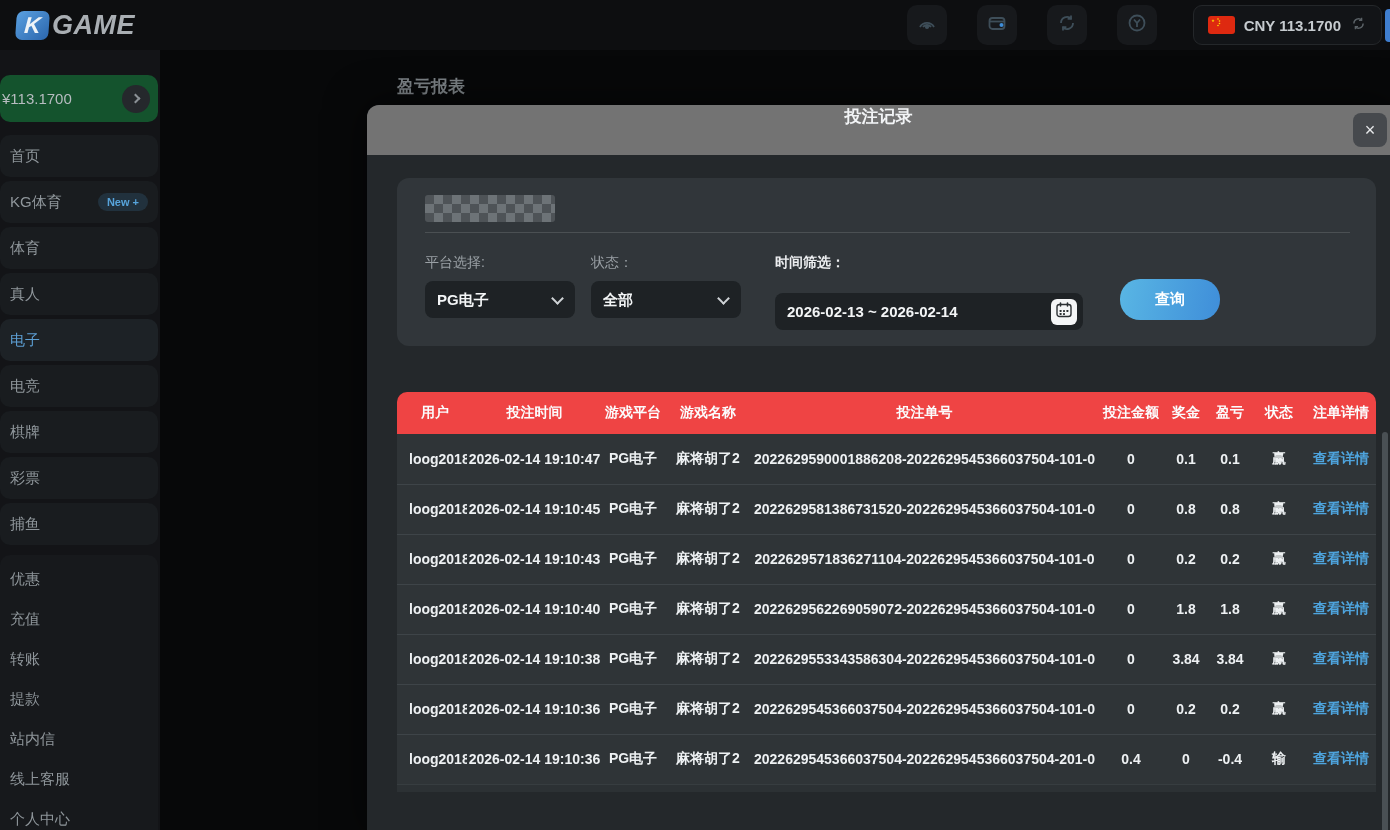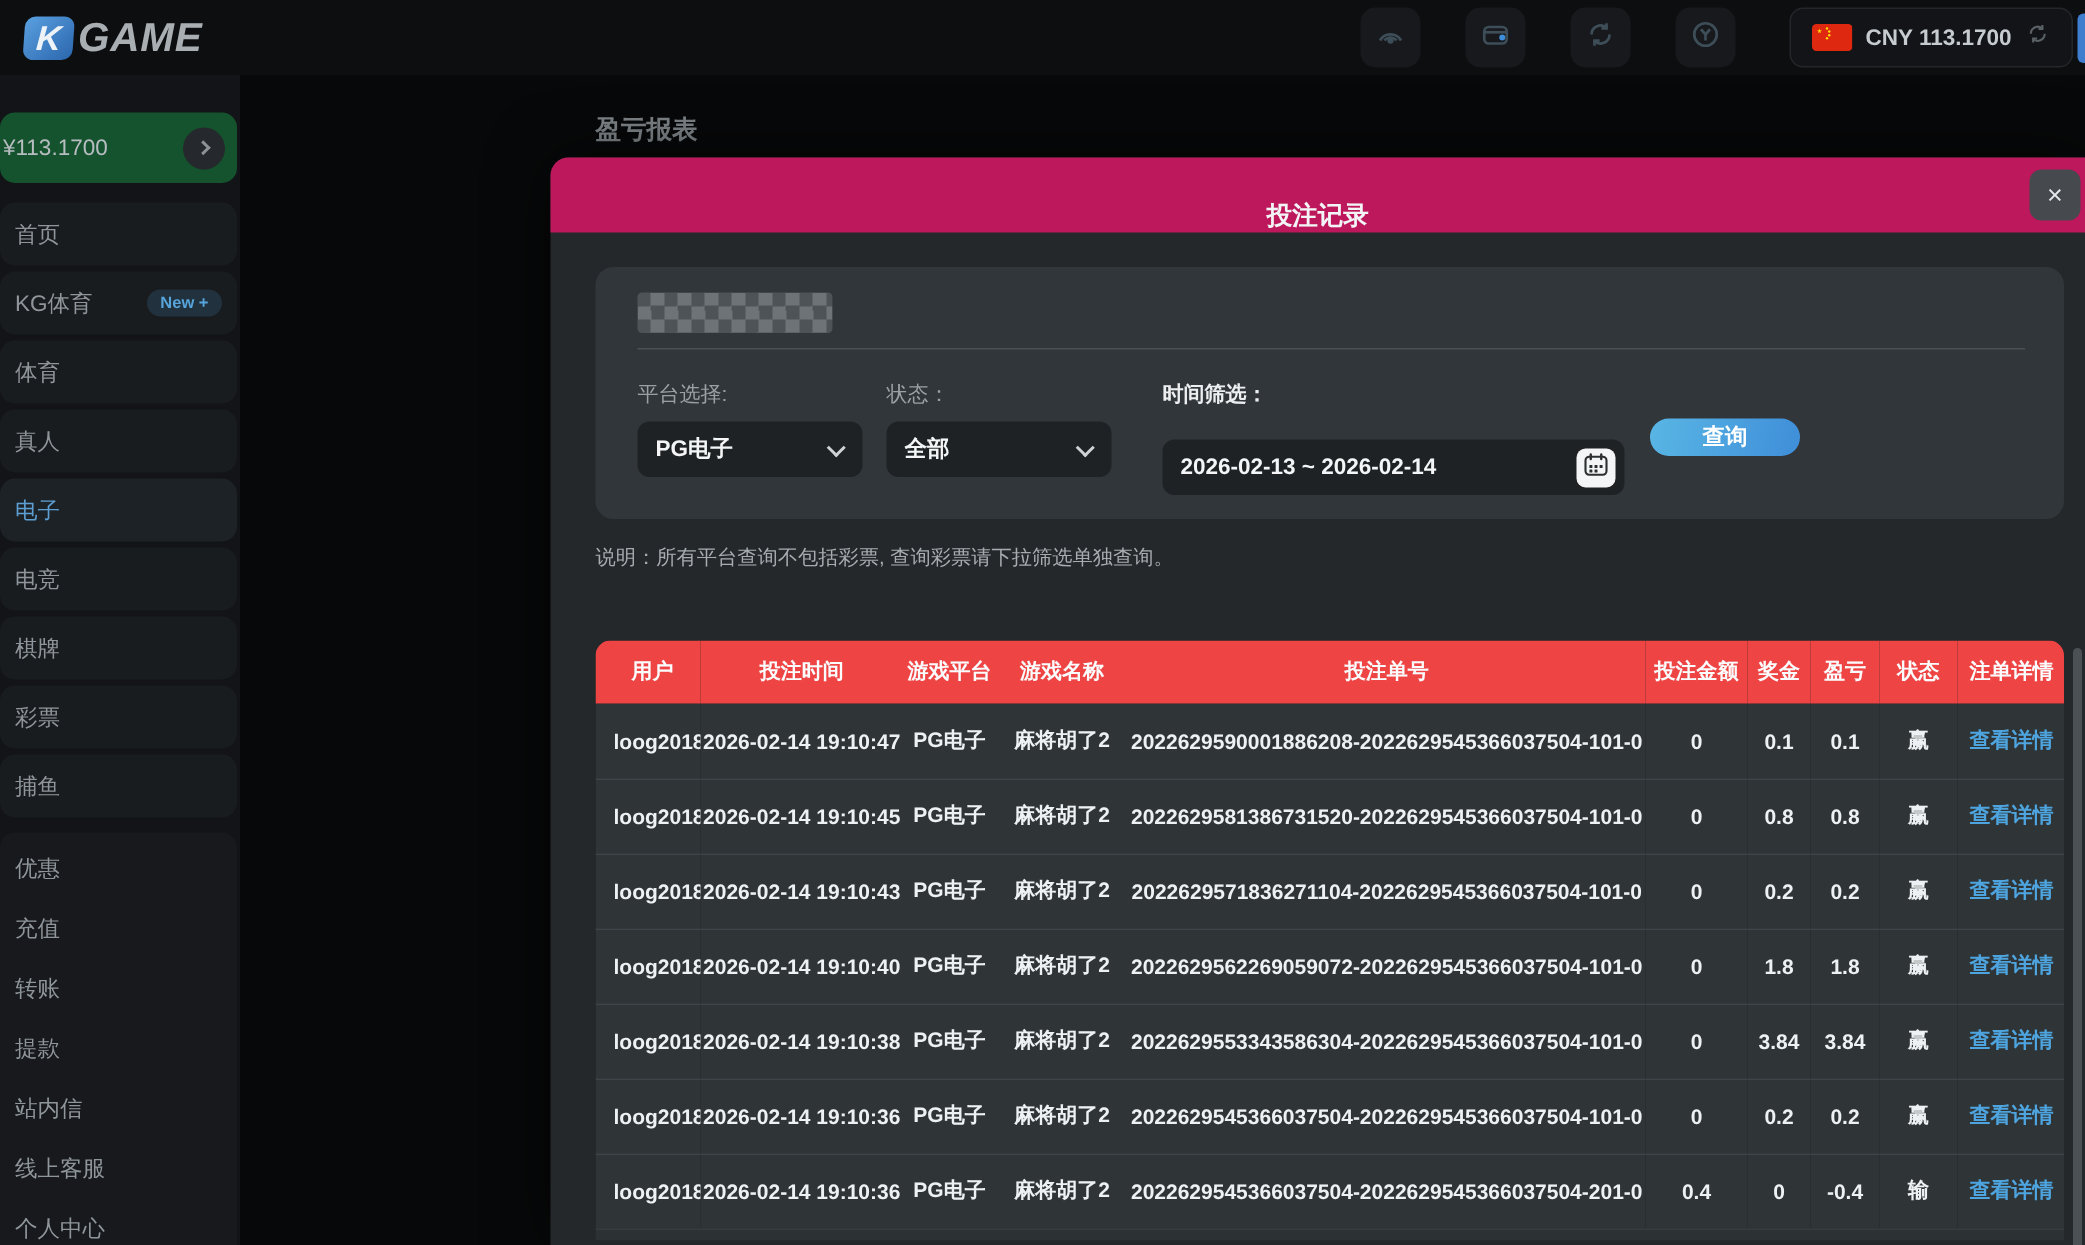--- a/index.html
+++ b/index.html
@@ -48,22 +48,22 @@
   .account-item { height:40px; display:flex; align-items:center; padding:0 10px; cursor:pointer; }
   .account-item .nav-label { font-size:15px; }
 
   
   .main { position:absolute; top:50px; left:160px; right:0; bottom:0; background:#070809; }
   .page-title { position:absolute; left:237px; top:25px; color:#7d8387; font-size:17px; font-weight:bold; }
 
   
   .modal { position:absolute; left:367px; top:105px; width:1023px; height:725px; background:#24282b;
     border-radius:12px 0 0 0; z-index:10; box-shadow:0 0 40px rgba(0,0,0,0.6); }
-  .modal-header { height:50px; background:#be185d; border-radius:12px 0 0 0; display:flex;
-    align-items:flex-end; justify-content:center; position:relative; }
+  .modal-header { height:50px; background:#737373; border-radius:12px 0 0 0; display:flex;
+    align-items:flex-start; justify-content:center; position:relative; }
   .modal-title { color:#f2f4f6; font-size:17px; font-weight:bold; }
   .close-btn { position:absolute; right:3px; top:8px; width:34px; height:34px; border-radius:8px;
     background:#46494d; border:none; color:#e8eaec; font-size:18px; line-height:1; cursor:pointer; }
   .modal-body { padding:23px 14px 0 30px; position:relative; height:675px; }
 
   .filter-card { position:relative; background:#31363a; border-radius:12px; height:168px; }
   .masked-username { position:absolute; left:28px; top:17px; width:130px; height:27px; border-radius:3px;
     background:repeating-conic-gradient(from 0deg,#787e82 0% 25%,#54595d 25% 50%) 0 0/18px 18px,#616669;
     opacity:.85; }
   .card-divider { position:absolute; left:28px; right:26px; top:54px; border-top:1px solid rgba(255,255,255,0.13); }
@@ -76,21 +76,21 @@
   .sel-platform { left:28px; width:150px; } .sel-status { left:194px; width:150px; }
   .select-wrap select { width:100%; height:100%; background:transparent; border:none; color:#f3f5f6;
     font-weight:bold; font-size:15px; padding:0 12px; appearance:none; -webkit-appearance:none;
     font-family:inherit; cursor:pointer; outline:none; }
   .date-wrap { position:absolute; left:378px; top:103px; width:308px; height:37px; background:#1e2225;
     border-radius:8px; display:flex; align-items:center;margin-top:12px; }
   .date-input { flex:1; background:transparent; border:none; color:#f3f5f6; font-weight:bold; font-size:15px;
     padding:0 12px; font-family:inherit; outline:none; }
   .calendar-btn { width:26px; height:26px; margin-right:6px; border:none; background:#f4f5f6;
     border-radius:6px; display:flex; align-items:center; justify-content:center; cursor:pointer; }
-  .query-btn { position:absolute; left:703px; top:101px; width:100px; height:25px; border:none;
+  .query-btn { position:absolute; left:723px; top:101px; width:100px; height:41px; border:none;
     border-radius:20px; background:linear-gradient(100deg,#59b6e4,#3f8ed9); color:#fff; font-weight:bold;
     font-size:15px; cursor:pointer; font-family:inherit; }
 
   .note { margin-top:17px; color:#a7acb0; font-size:13.5px; }
 
   .table-wrap { margin-top:46px; border-radius:10px 10px 0 0; overflow:hidden; }
   table { width:100%; border-collapse:collapse; table-layout:fixed; }
   thead th { height:42px; background:#ef4444; color:#fbfcfd; font-size:14px; font-weight:bold; text-align:center; }
   thead th:first-child { text-align:left; padding-left:24px; }
   tbody td { height:50px; background:#2f3437; color:#eef1f3; font-size:14px; font-weight:bold;
@@ -303,21 +303,20 @@
                     <rect x="3.6" y="11" width="2" height="2" rx="0.4"></rect>
                     <rect x="7" y="11" width="2" height="2" rx="0.4"></rect>
                   </g>
                 </svg>
             </span>
           </button>
         </div>
         <button class="query-btn">查询</button>
       </div>
 
-      <p class="note">说明：所有平台查询不包括彩票, 查询彩票请下拉筛选单独查询。</p>
 
       <div class="table-wrap">
         <table>
           <colgroup>
             <col style="width:70px">
               <col style="width:135px">
               <col style="width:62px">
               <col style="width:88px">
             <col style="width:345px">
               <col style="width:68px">

